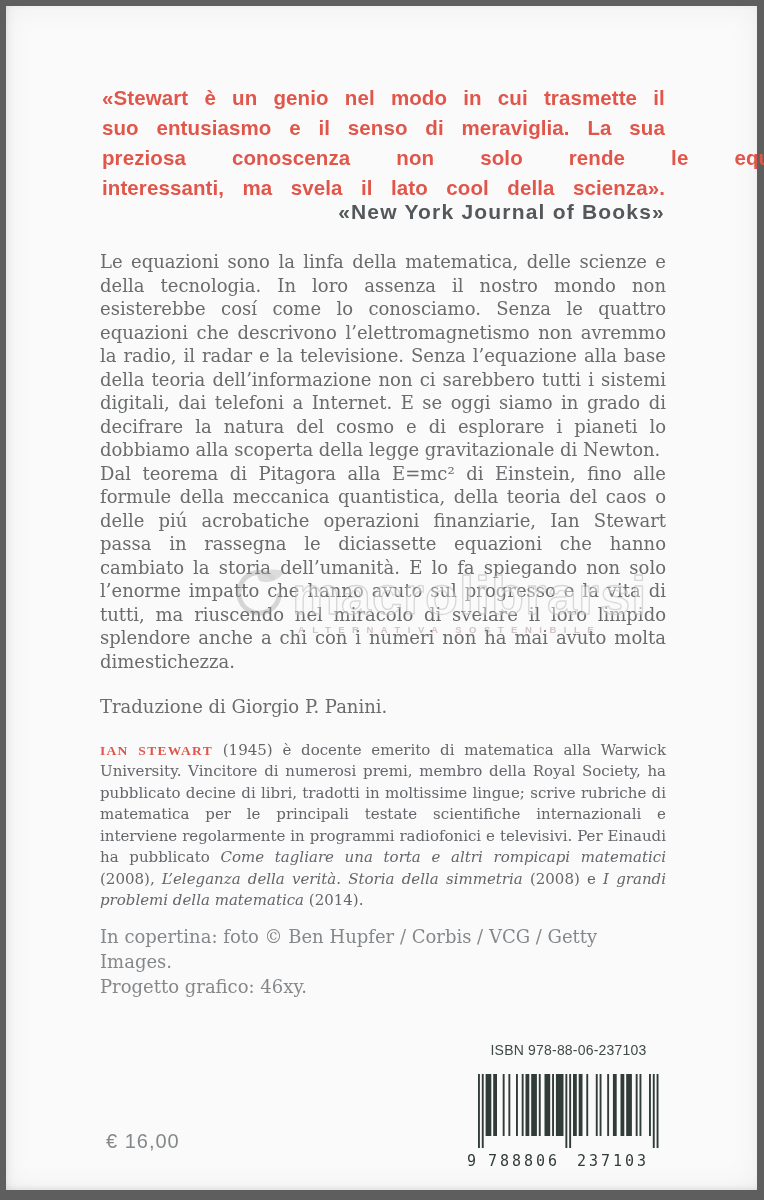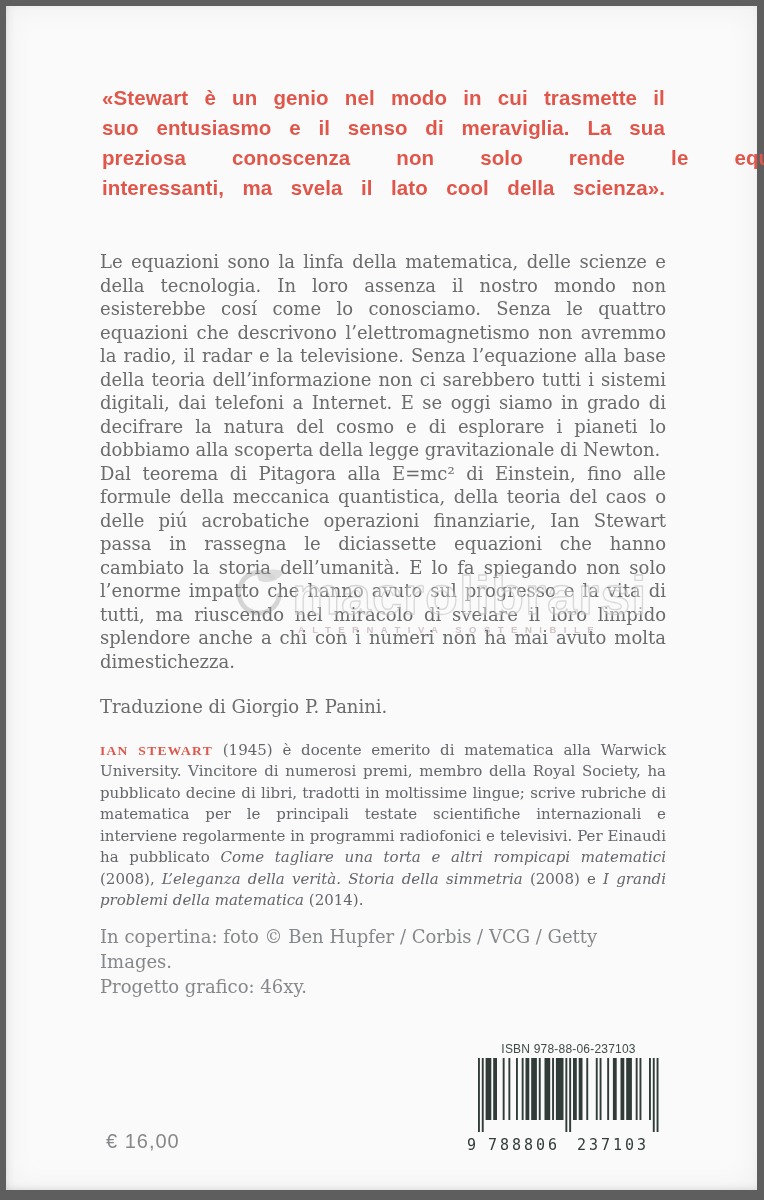--- a/index.html
+++ b/index.html
@@ -85,23 +85,23 @@
     position:absolute;left:100px;top:1124px;
     font-size:20px;letter-spacing:1px;
     color:#85888a;
   }
   
   .barcode-block{
     position:absolute;left:472px;top:1036px;width:181px;height:100px;
   }
   .isbn-label{
     width:181px;text-align:center;
-    font-size:12px;letter-spacing:0.2px;
+    font-size:14px;letter-spacing:0.2px;
     color:#3f4a47;
-    margin-bottom:2px;
+    margin-bottom:16px;
     white-space:nowrap;
   }
   .bars-wrap{position:relative;width:181px;height:74px;}
   .bc-digits{
     position:absolute;
     font-family:"DejaVu Sans Mono", monospace;
     font-size:15px;letter-spacing:3px;
     color:#313c39;
     top:78px;
   }
@@ -152,20 +152,21 @@
         <span>ma</span>
         <span>svela</span>
         <span>il</span>
         <span>lato</span>
         <span>cool</span>
         <span>della</span>
         <span>scienza».</span>
       </div>
   </div>
 
+  <div class="attribution">«New York Journal of Books»</div>
 
   <div class="main-column">
     <p class="body-par">Le equazioni sono la linfa della matematica, delle scienze e della tecnologia. In loro assenza il nostro mondo non esisterebbe cosí come lo conosciamo. Senza le quattro equazioni che descrivono l’elettromagnetismo non avremmo la radio, il radar e la televisione. Senza l’equazione alla base della teoria dell’informazione non ci sarebbero tutti i sistemi digitali, dai telefoni a Internet. E se oggi siamo in grado di decifrare la natura del cosmo e di esplorare i pianeti lo dobbiamo alla scoperta della legge gravitazionale di Newton.</p>
     <p class="body-par">Dal teorema di Pitagora alla E=mc² di Einstein, fino alle formule della meccanica quantistica, della teoria del caos o delle piú acrobatiche operazioni finanziarie, Ian Stewart passa in rassegna le diciassette equazioni che hanno cambiato la storia dell’umanità. E lo fa spiegando non solo l’enorme impatto che hanno avuto sul progresso e la vita di tutti, ma riuscendo nel miracolo di svelare il loro limpido splendore anche a chi con i numeri non ha mai avuto molta dimestichezza.</p>
     <p class="translation">Traduzione di Giorgio P. Panini.</p>
     <p class="bio"><span class="bio-name">IAN STEWART</span><span> (1945) è docente emerito di matematica alla Warwick University. Vincitore di numerosi premi, membro della Royal Society, ha pubblicato decine di libri, tradotti in moltissime lingue; scrive rubriche di matematica per le principali testate scientifiche internazionali e interviene regolarmente in programmi radiofonici e televisivi. Per Einaudi ha pubblicato </span><i>Come tagliare una torta e altri rompicapi matematici</i><span> (2008), </span><i>L’eleganza della verità. Storia della simmetria</i><span> (2008) e </span><i>I grandi problemi della matematica</i><span> (2014).</span></p>
     <div class="credits">
       <div>In copertina: foto © Ben Hupfer / Corbis / VCG / Getty Images.</div>
       <div>Progetto grafico: 46xy.</div>
     </div>

